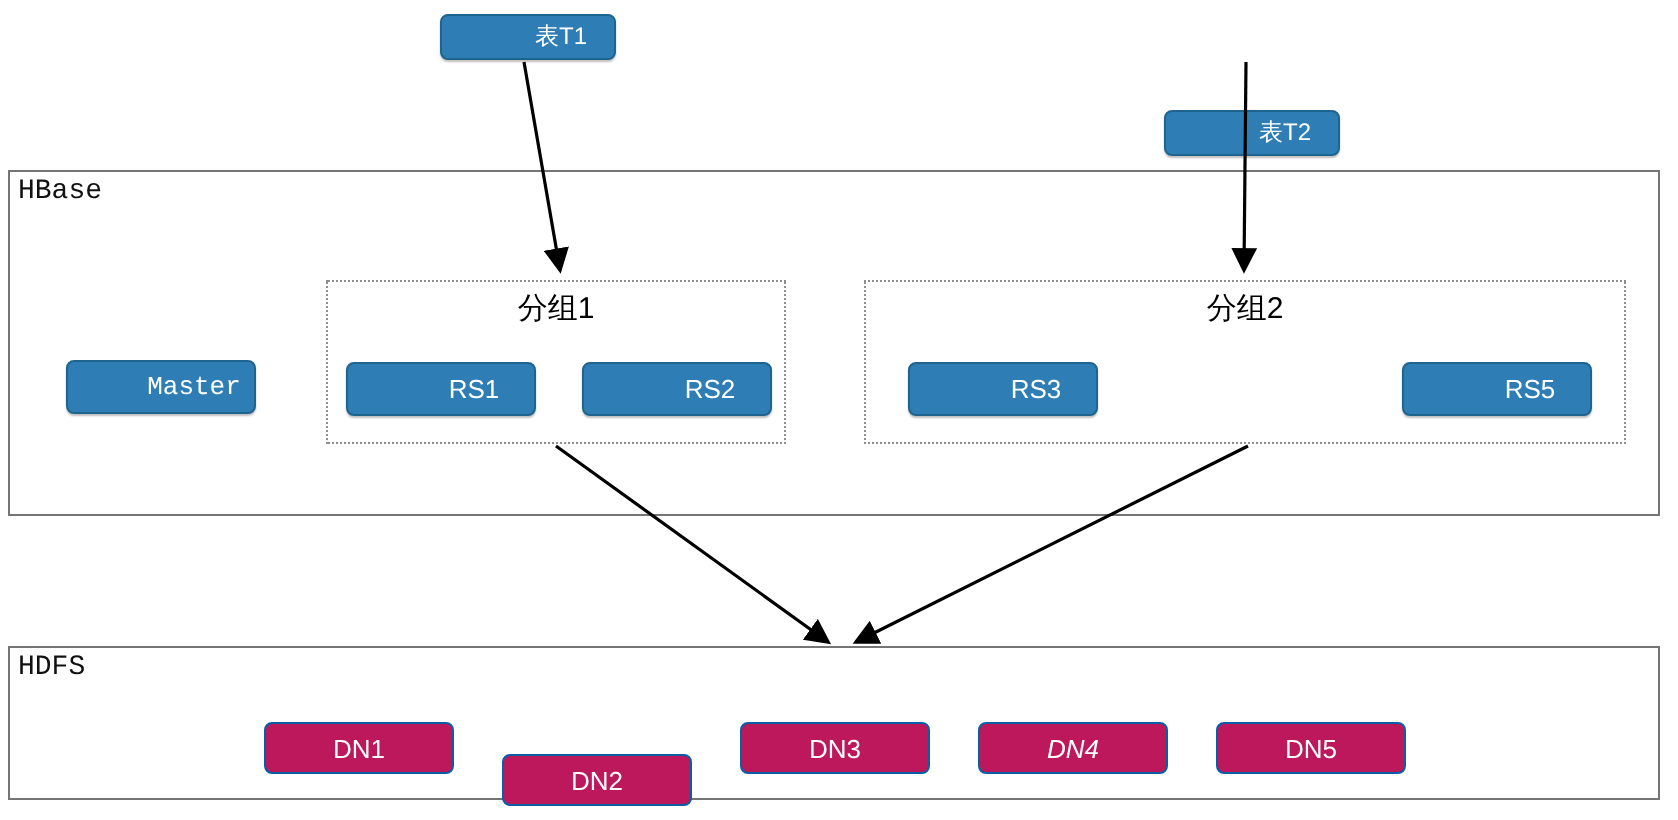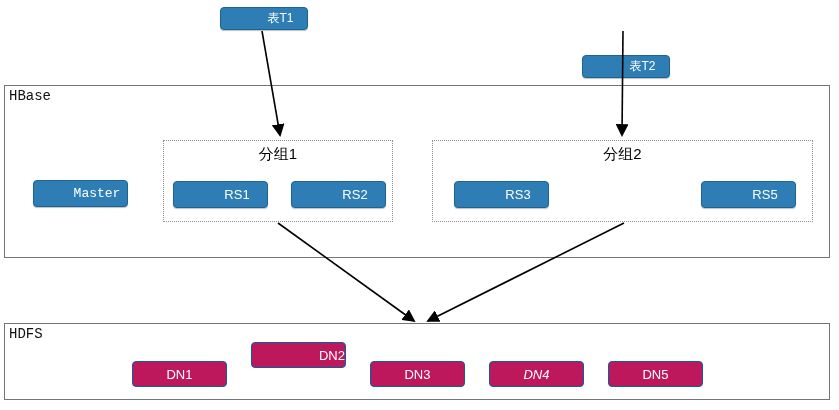--- a/index.html
+++ b/index.html
@@ -81,21 +81,21 @@
     </div>
   </div>
 
   <div class="container-box" style="left:4px;top:323px;width:826px;height:77px;">
     <div class="container-label">HDFS</div>
   </div>
 
   <div class="node bright dn-node" style="left:132px;top:361px;">
     <span>DN1</span>
   </div>
-  <div class="node bright dn-node" style="left:251px;top:342px;justify-content:flex-end;">
+  <div class="node bright dn-node" style="left:251px;top:377px;">
     <span>DN2</span>
   </div>
   <div class="node bright dn-node" style="left:370px;top:361px;">
     <span>DN3</span>
   </div>
   <div class="node bright dn-node" style="left:489px;top:361px;font-style:italic;">
     <span>DN4</span>
   </div>
   <div class="node bright dn-node" style="left:608px;top:361px;">
     <span>DN5</span>

